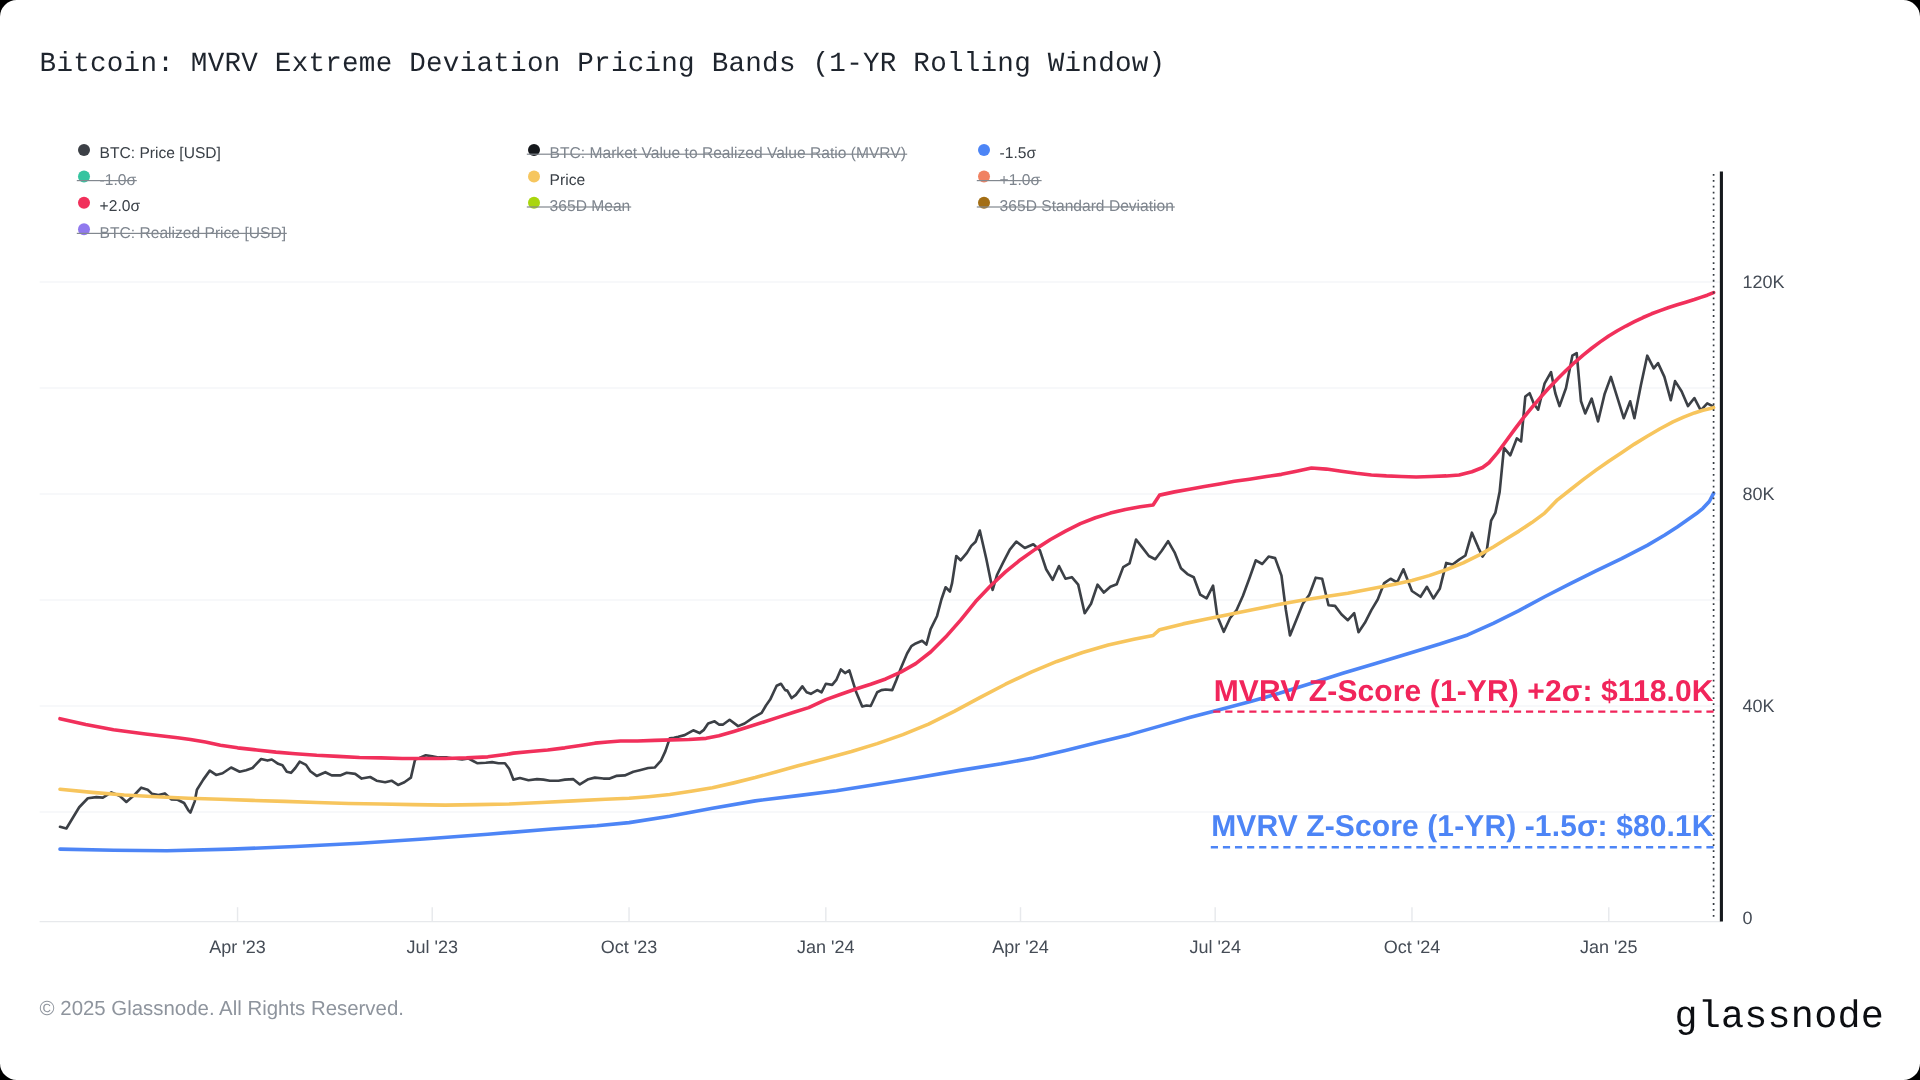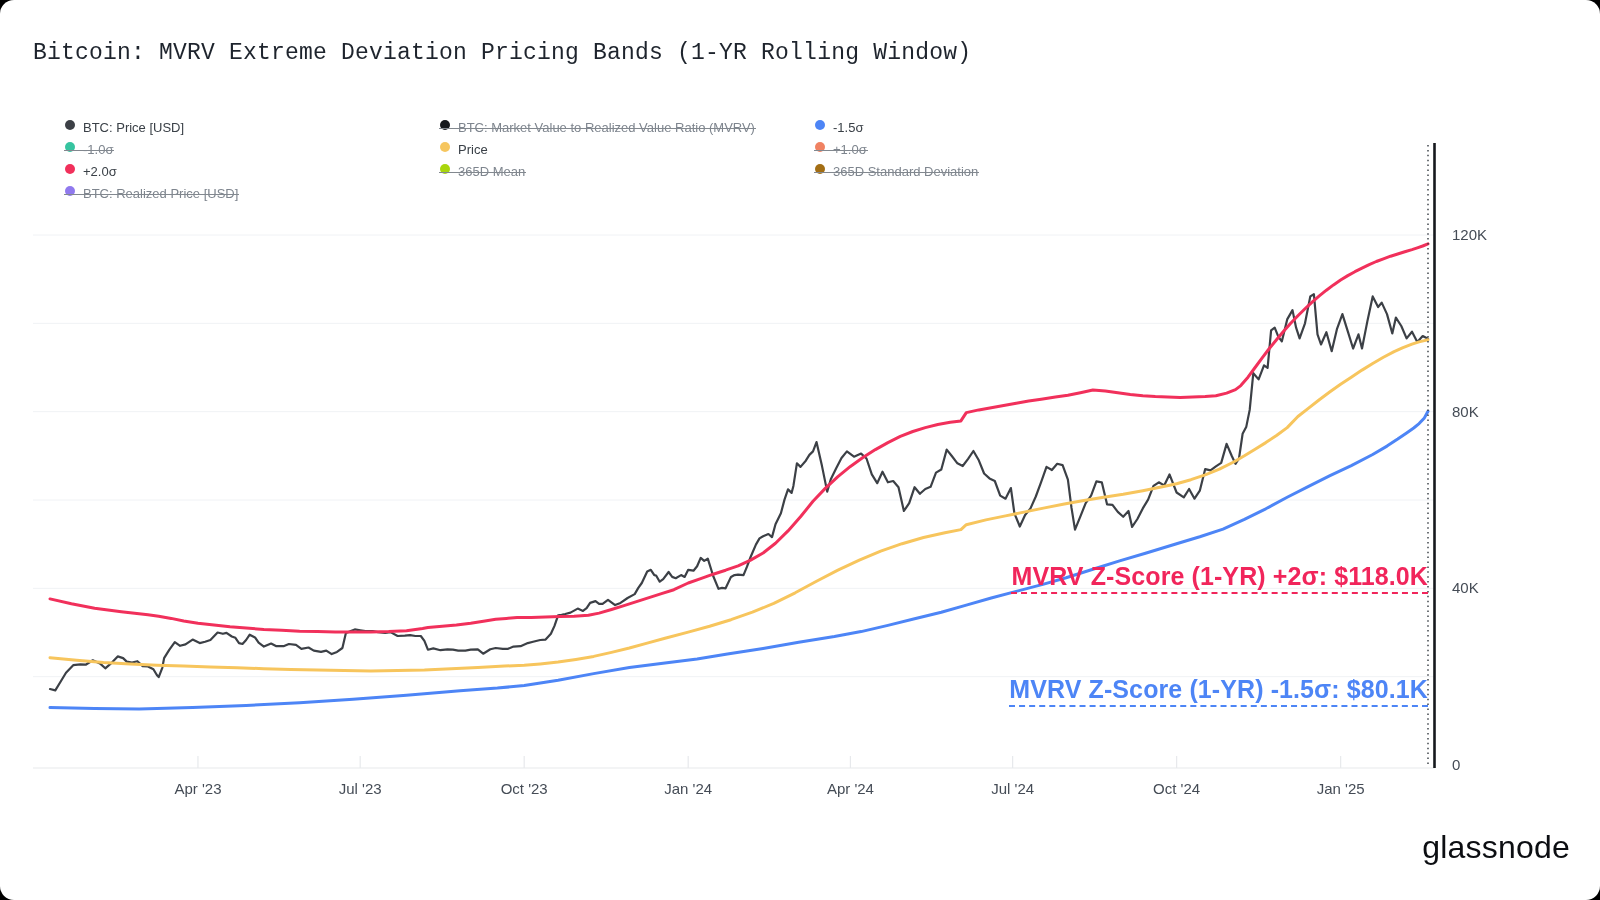--- a/index.html
+++ b/index.html
@@ -19,21 +19,21 @@
   .li.struck::after { content:""; position:absolute; left:-1px; right:-1px;
                       top:8px; height:1px; background:#82888f; }
   .ann { position:absolute; right:172px; text-align:right; font-size:25px;
          font-weight:700; line-height:21px; padding-bottom:5px;
          border-bottom:2px dashed currentColor; letter-spacing:0.1px; }
   .ann-red { top:566px; }
   .ann-yellow { top:624px; }
   .ann-blue { top:679px; }
   .copyright { position:absolute; left:33px; top:831px; font-size:17px; color:#8e949d; }
   .logo { position:absolute; right:30px; top:829px; font-size:32px; font-weight:500;
-          color:#0c0e12; font-family:Liberation Sans, sans-serif; letter-spacing:0.2px; }
+          color:#0c0e12; font-family:Liberation Mono, monospace; letter-spacing:0.2px; }
 </style>
 </head>
 <body>
 
 <div class="page">
 
   <div class="title">Bitcoin: MVRV Extreme Deviation Pricing Bands (1-YR Rolling Window)</div>
 
   <svg class="chart-svg" id="chart" width="1600" height="900" viewBox="0 0 1600 900">
       <line x1="33" y1="676.6666666666666" x2="1434.5" y2="676.6666666666666" stroke="#f0f2f5" stroke-width="1"></line>
@@ -110,15 +110,16 @@
     </span>
     <span class="li struck">
       <span class="dot" style="background-color: rgb(144, 121, 238);"></span>
       <span>BTC: Realized Price [USD]</span>
     </span>
   </div>
 
   <div class="ann ann-red" style="color: rgb(241, 37, 91);">MVRV Z-Score (1-YR) +2σ: $118.0K</div>
   <div class="ann ann-blue" style="color: rgb(77, 133, 246);">MVRV Z-Score (1-YR) -1.5σ: $80.1K</div>
 
+  <div class="copyright">© 2025 Glassnode. All Rights Reserved.</div>
   <div class="logo">glassnode</div>
 
 </div>
 
 </body></html>

